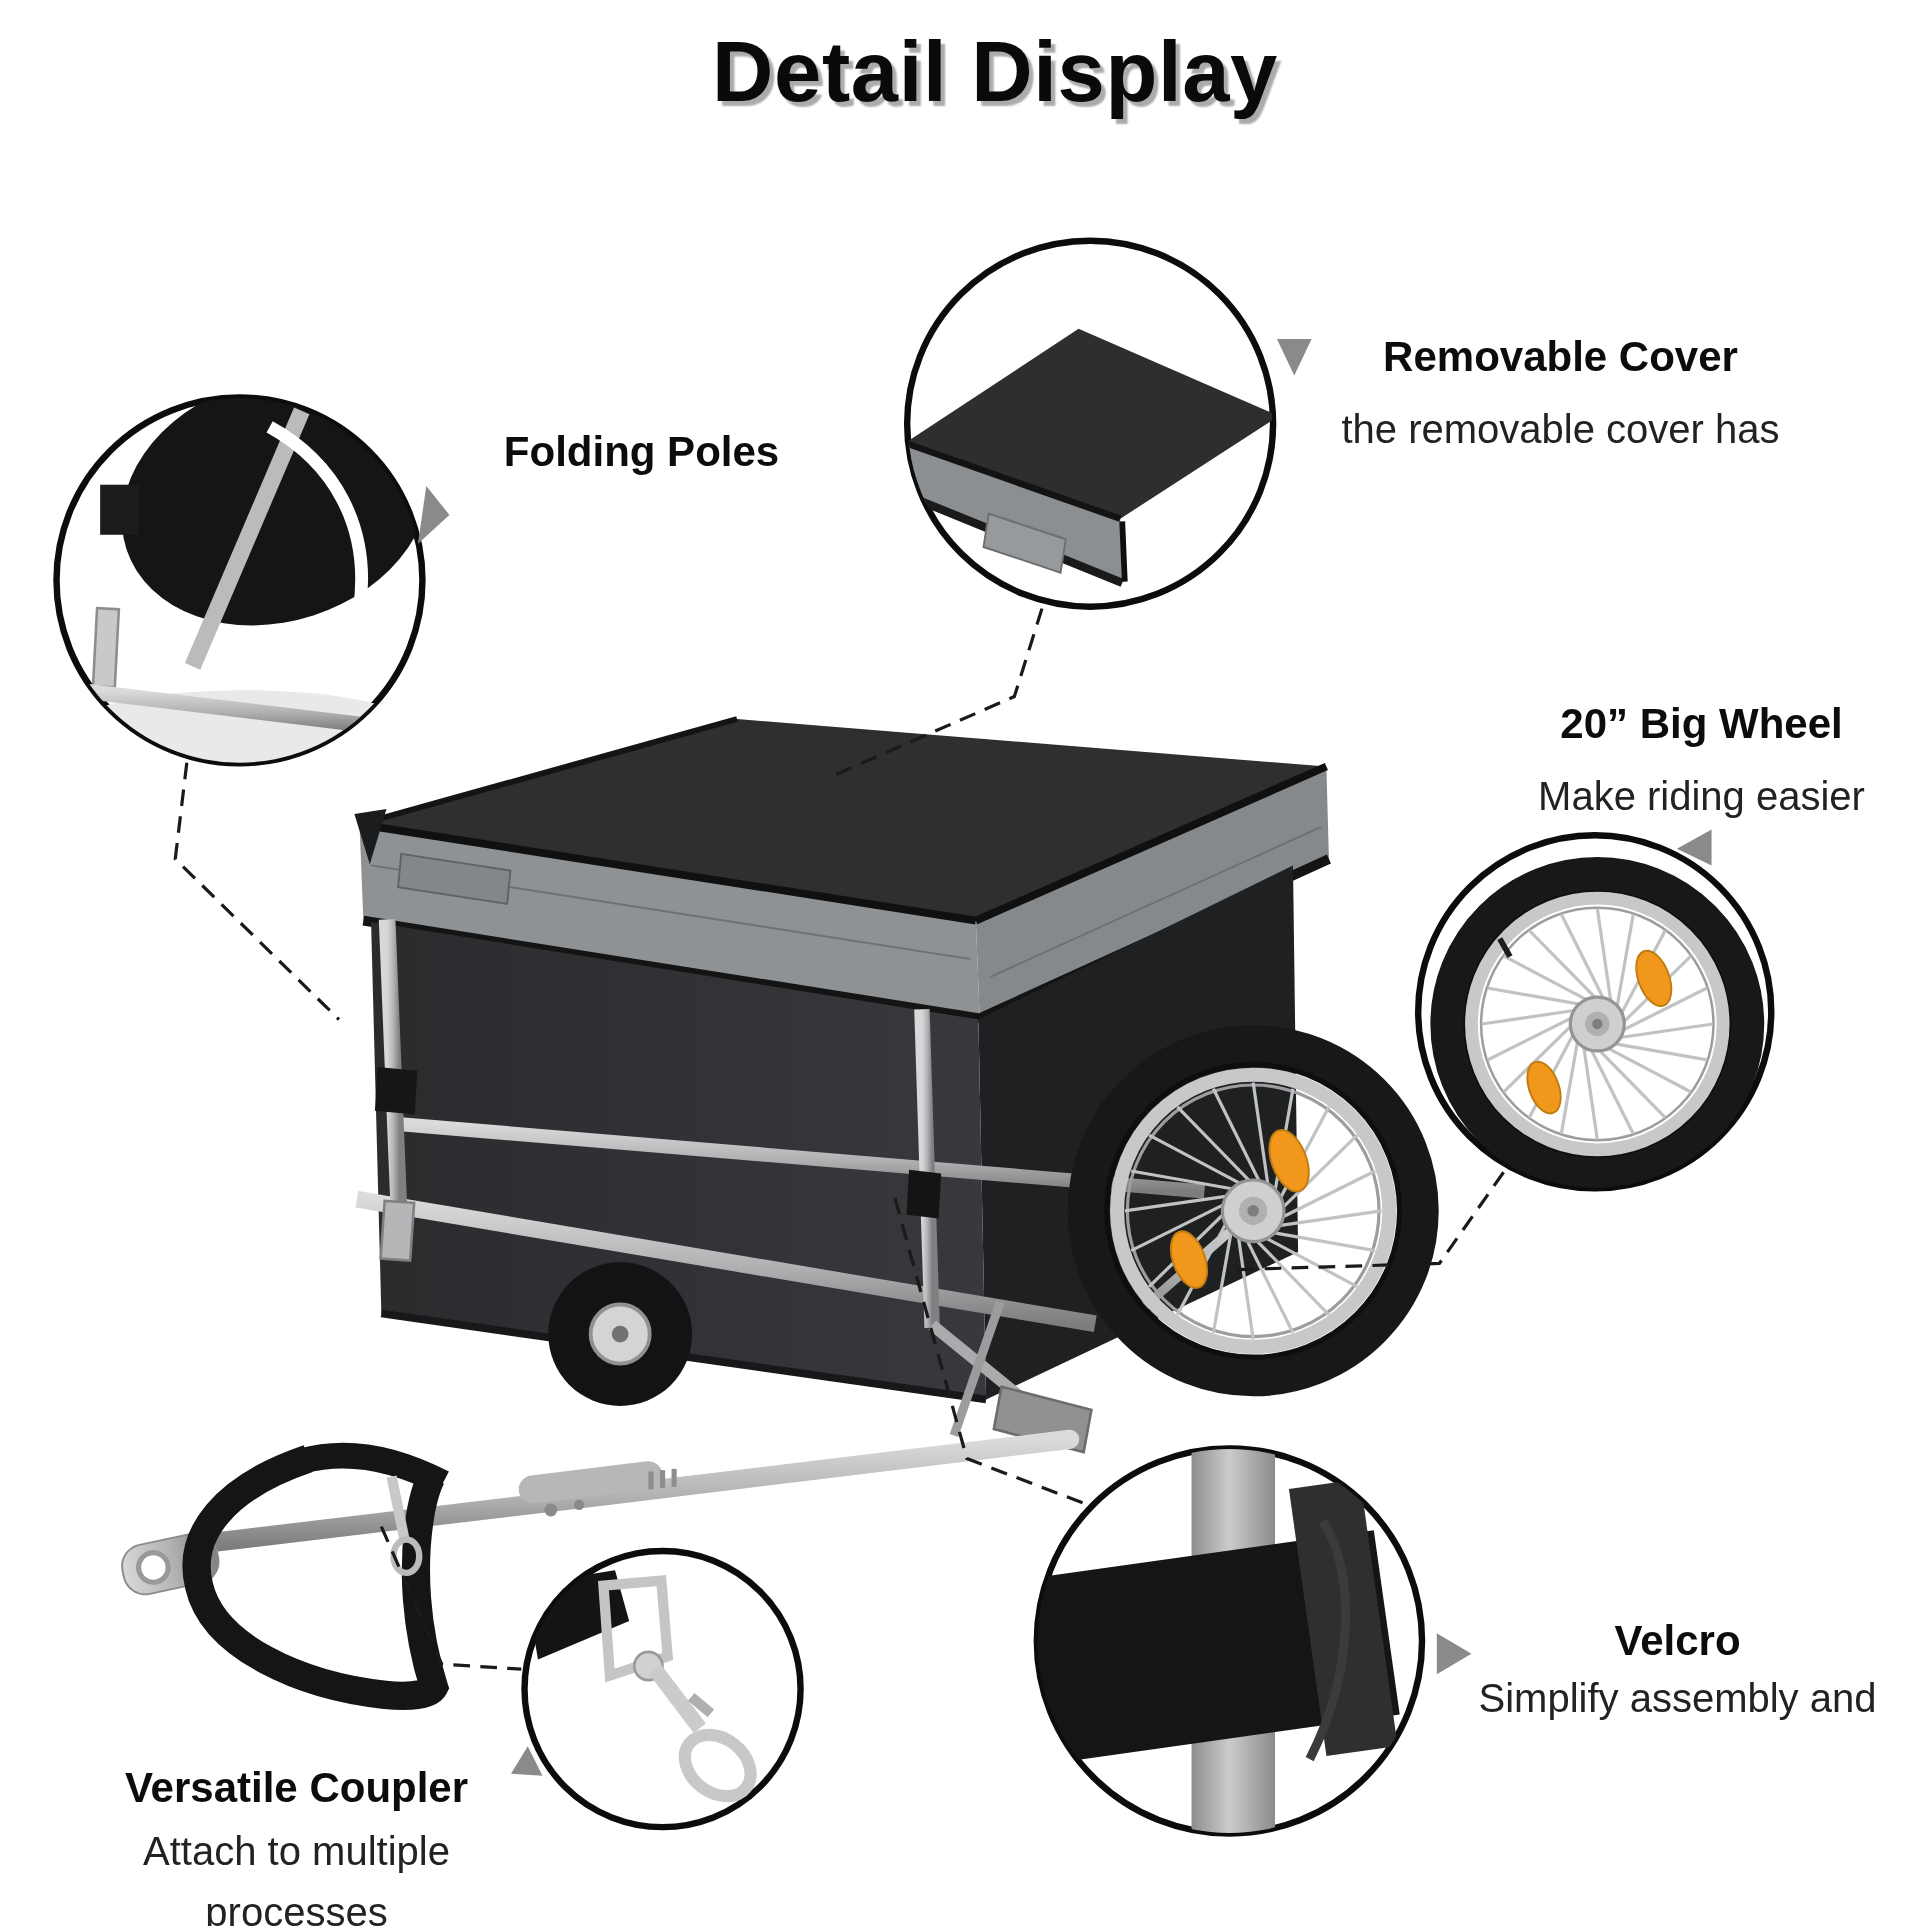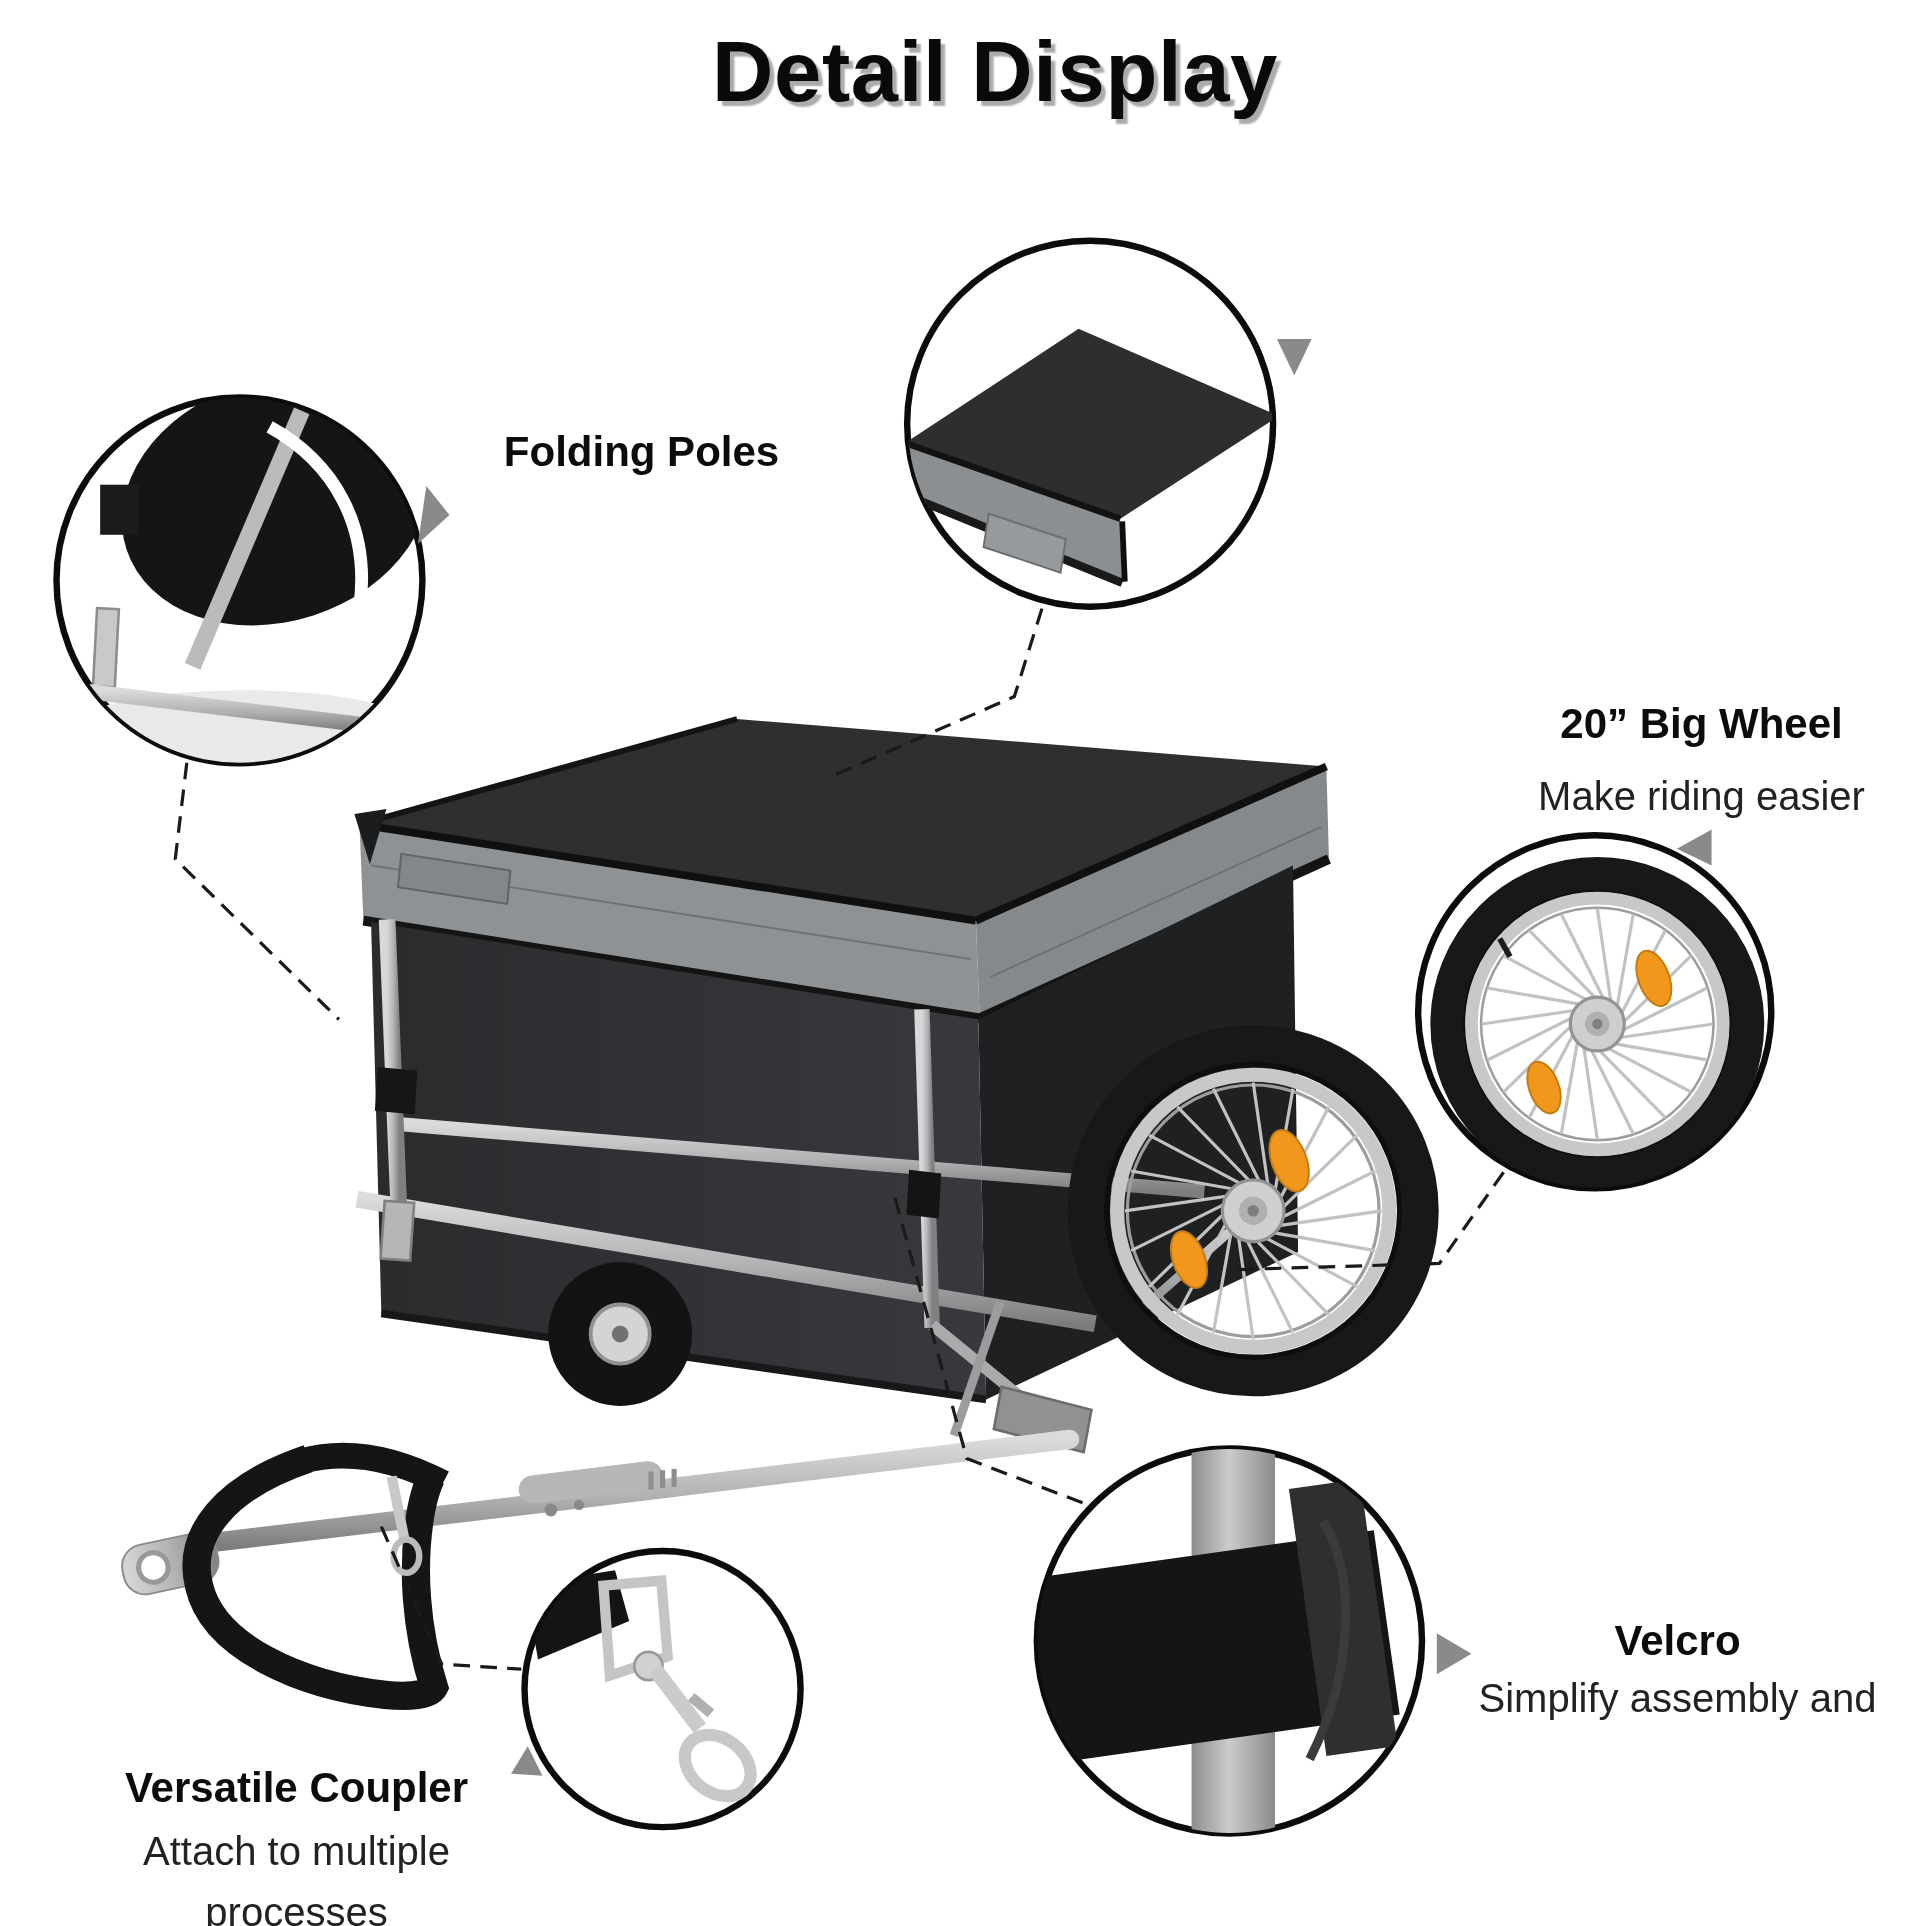--- a/index.html
+++ b/index.html
@@ -243,21 +243,23 @@
   <polygon points="822,2720 845,2766 796,2763" fill="#8a8a8a"></polygon>
 </svg>
 
 <div id="title">Detail Display</div>
 
 <div class="callout" style="left:417px;top:428px;width:449px;">
   <div class="h">Folding Poles</div>
 </div>
 
 <div class="callout" style="left:1323px;top:333px;width:475px;">
+  <div class="h">Removable Cover</div>
   <div class="b">
+    <div>the removable cover has</div>
   </div>
 </div>
 
 <div class="callout" style="left:1477px;top:700px;width:449px;">
   <div class="h">20” Big Wheel</div>
   <div class="b">Make riding easier</div>
 </div>
 
 <div class="callout" style="left:1445px;top:1617px;width:465px;">
   <div class="h">Velcro</div>

